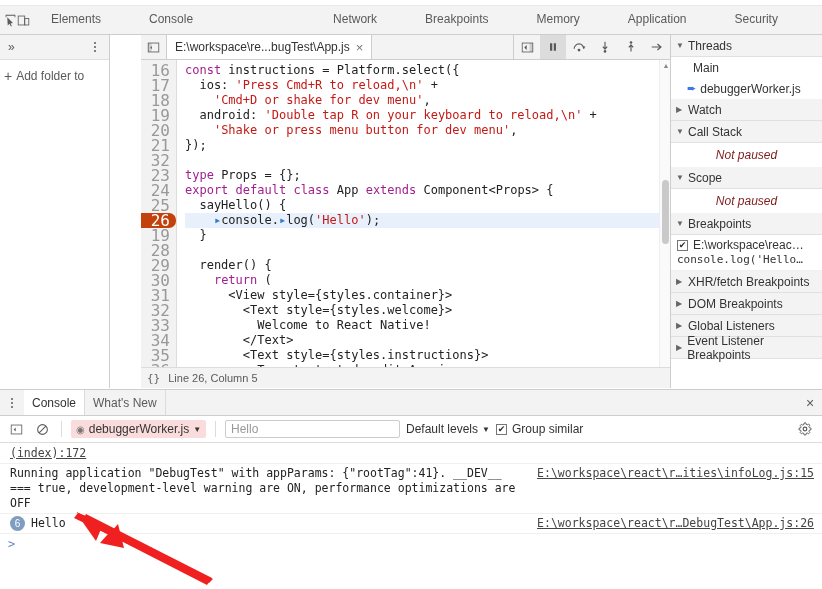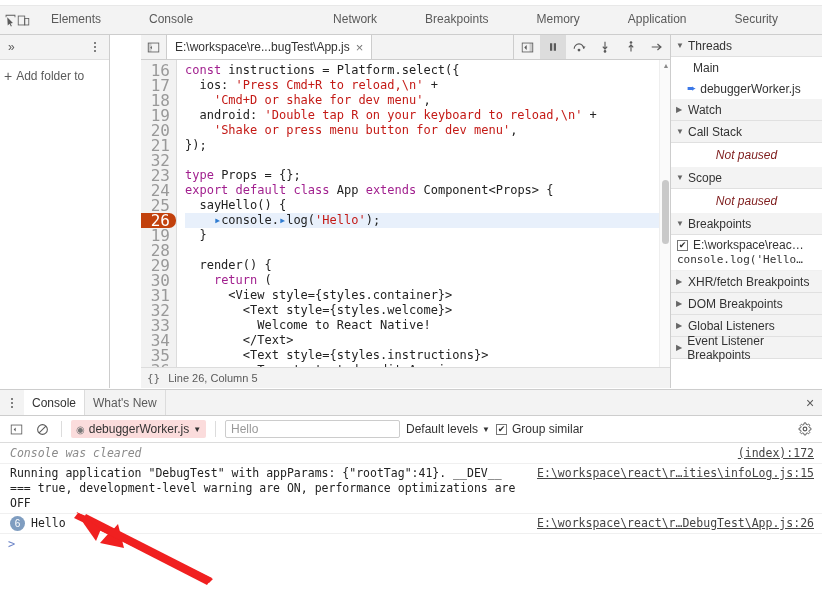--- a/index.html
+++ b/index.html
@@ -489,21 +489,20 @@
       <div class="gear">
         <svg width="14" height="14" viewBox="0 0 16 16">
             <path d="M8 5.2A2.8 2.8 0 1 0 8 10.8 2.8 2.8 0 0 0 8 5.2zm0 1.4a1.4 1.4 0 1 1 0 2.8 1.4 1.4 0 0 1 0-2.8z" fill="#5a5a5a"></path>
             <path d="M7 1h2l.3 1.7 1.3.55 1.45-.95 1.4 1.4-.95 1.45.55 1.3L14.8 7v2l-1.75.3-.55 1.3.95 1.45-1.4 1.4-1.45-.95-1.3.55L9 14.8H7l-.3-1.75-1.3-.55-1.45.95-1.4-1.4.95-1.45-.55-1.3L1.2 9V7l1.75-.3.55-1.3L2.55 3.95l1.4-1.4 1.45.95 1.3-.55z" fill="none" stroke="#5a5a5a" stroke-width="1.1"></path>
           </svg>
       </div>
     </div>
 
     <div class="console-body">
       <div class="msg cleared">
-        <span class="txt">Console was cleared</span>
         <span class="src">(index):172</span>
       </div>
       <div class="msg">
         <span class="txt">Running application "DebugTest" with appParams: {"rootTag":41}. __DEV__ === true, development-level warning are ON, performance optimizations are OFF</span>
         <span class="src">E:\workspace\react\r…ities\infoLog.js:15</span>
       </div>
       <div class="msg">
         <span class="count-badge">6</span>
         <span class="txt">Hello</span>
         <span class="src">E:\workspace\react\r…DebugTest\App.js:26</span>

